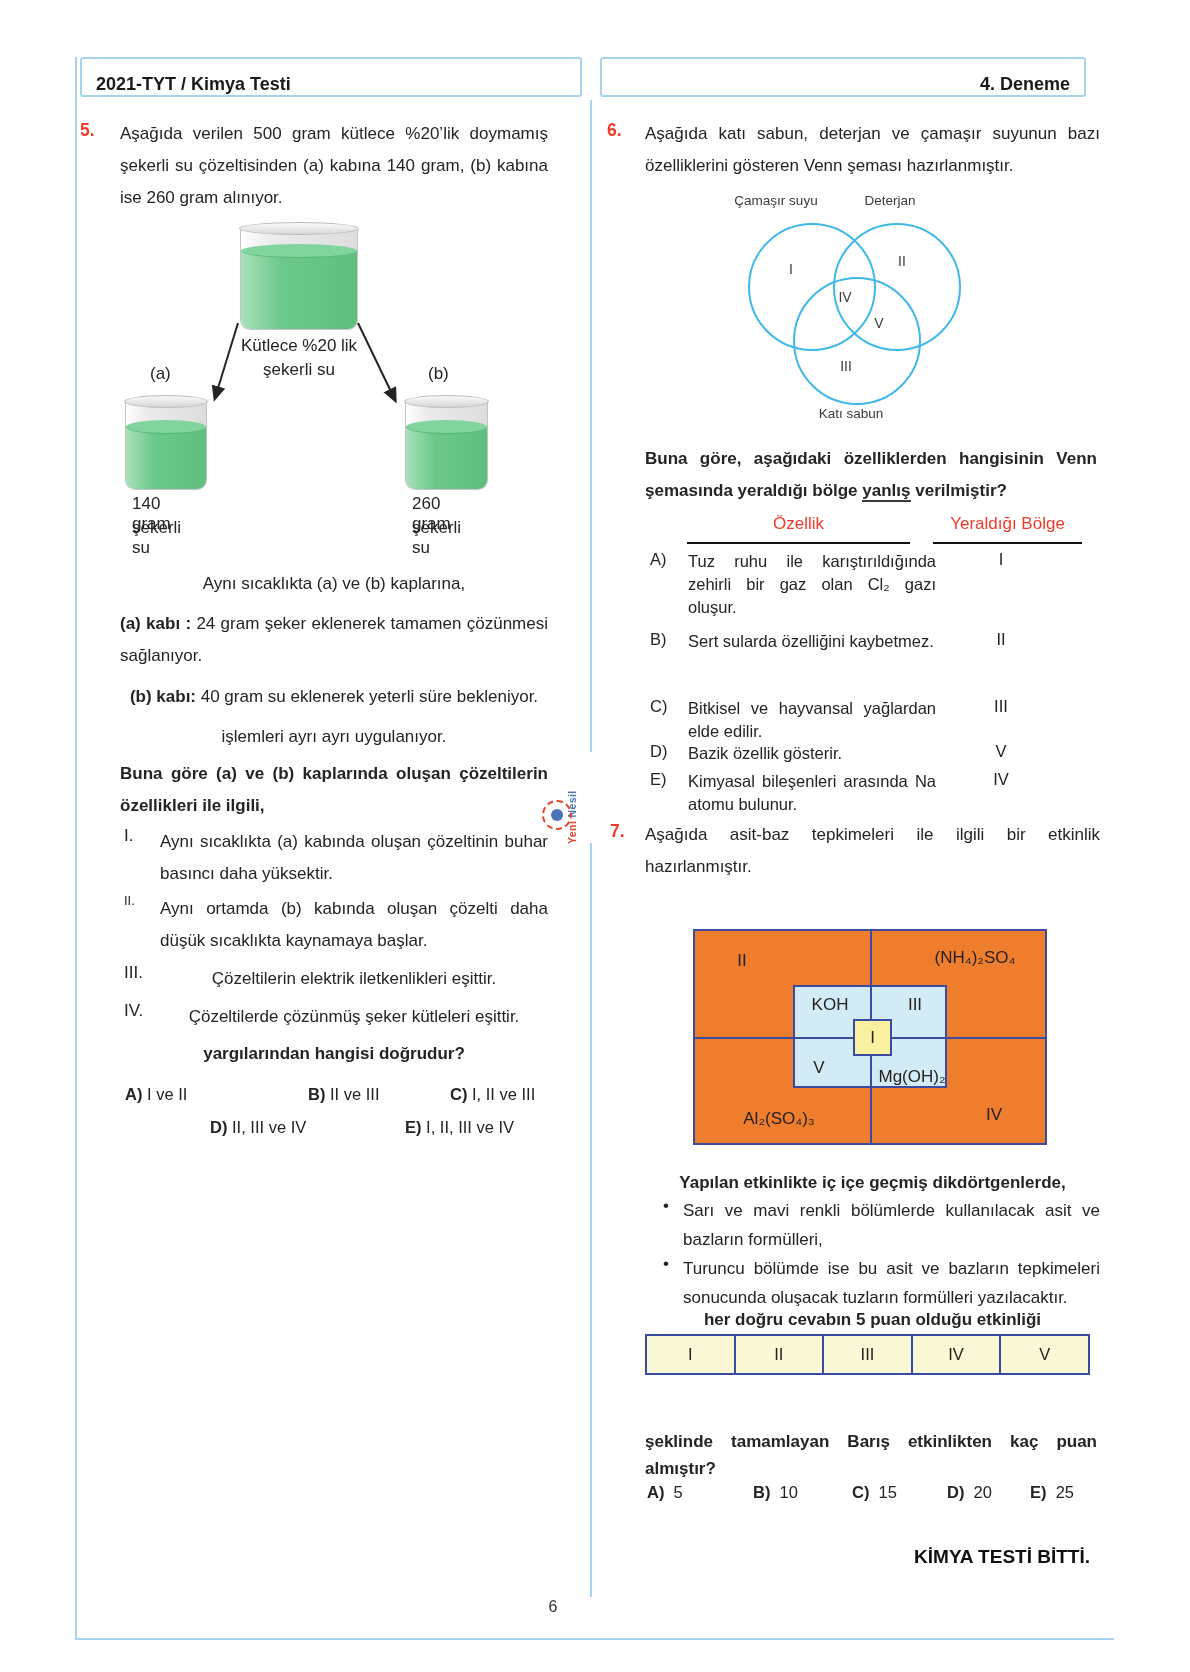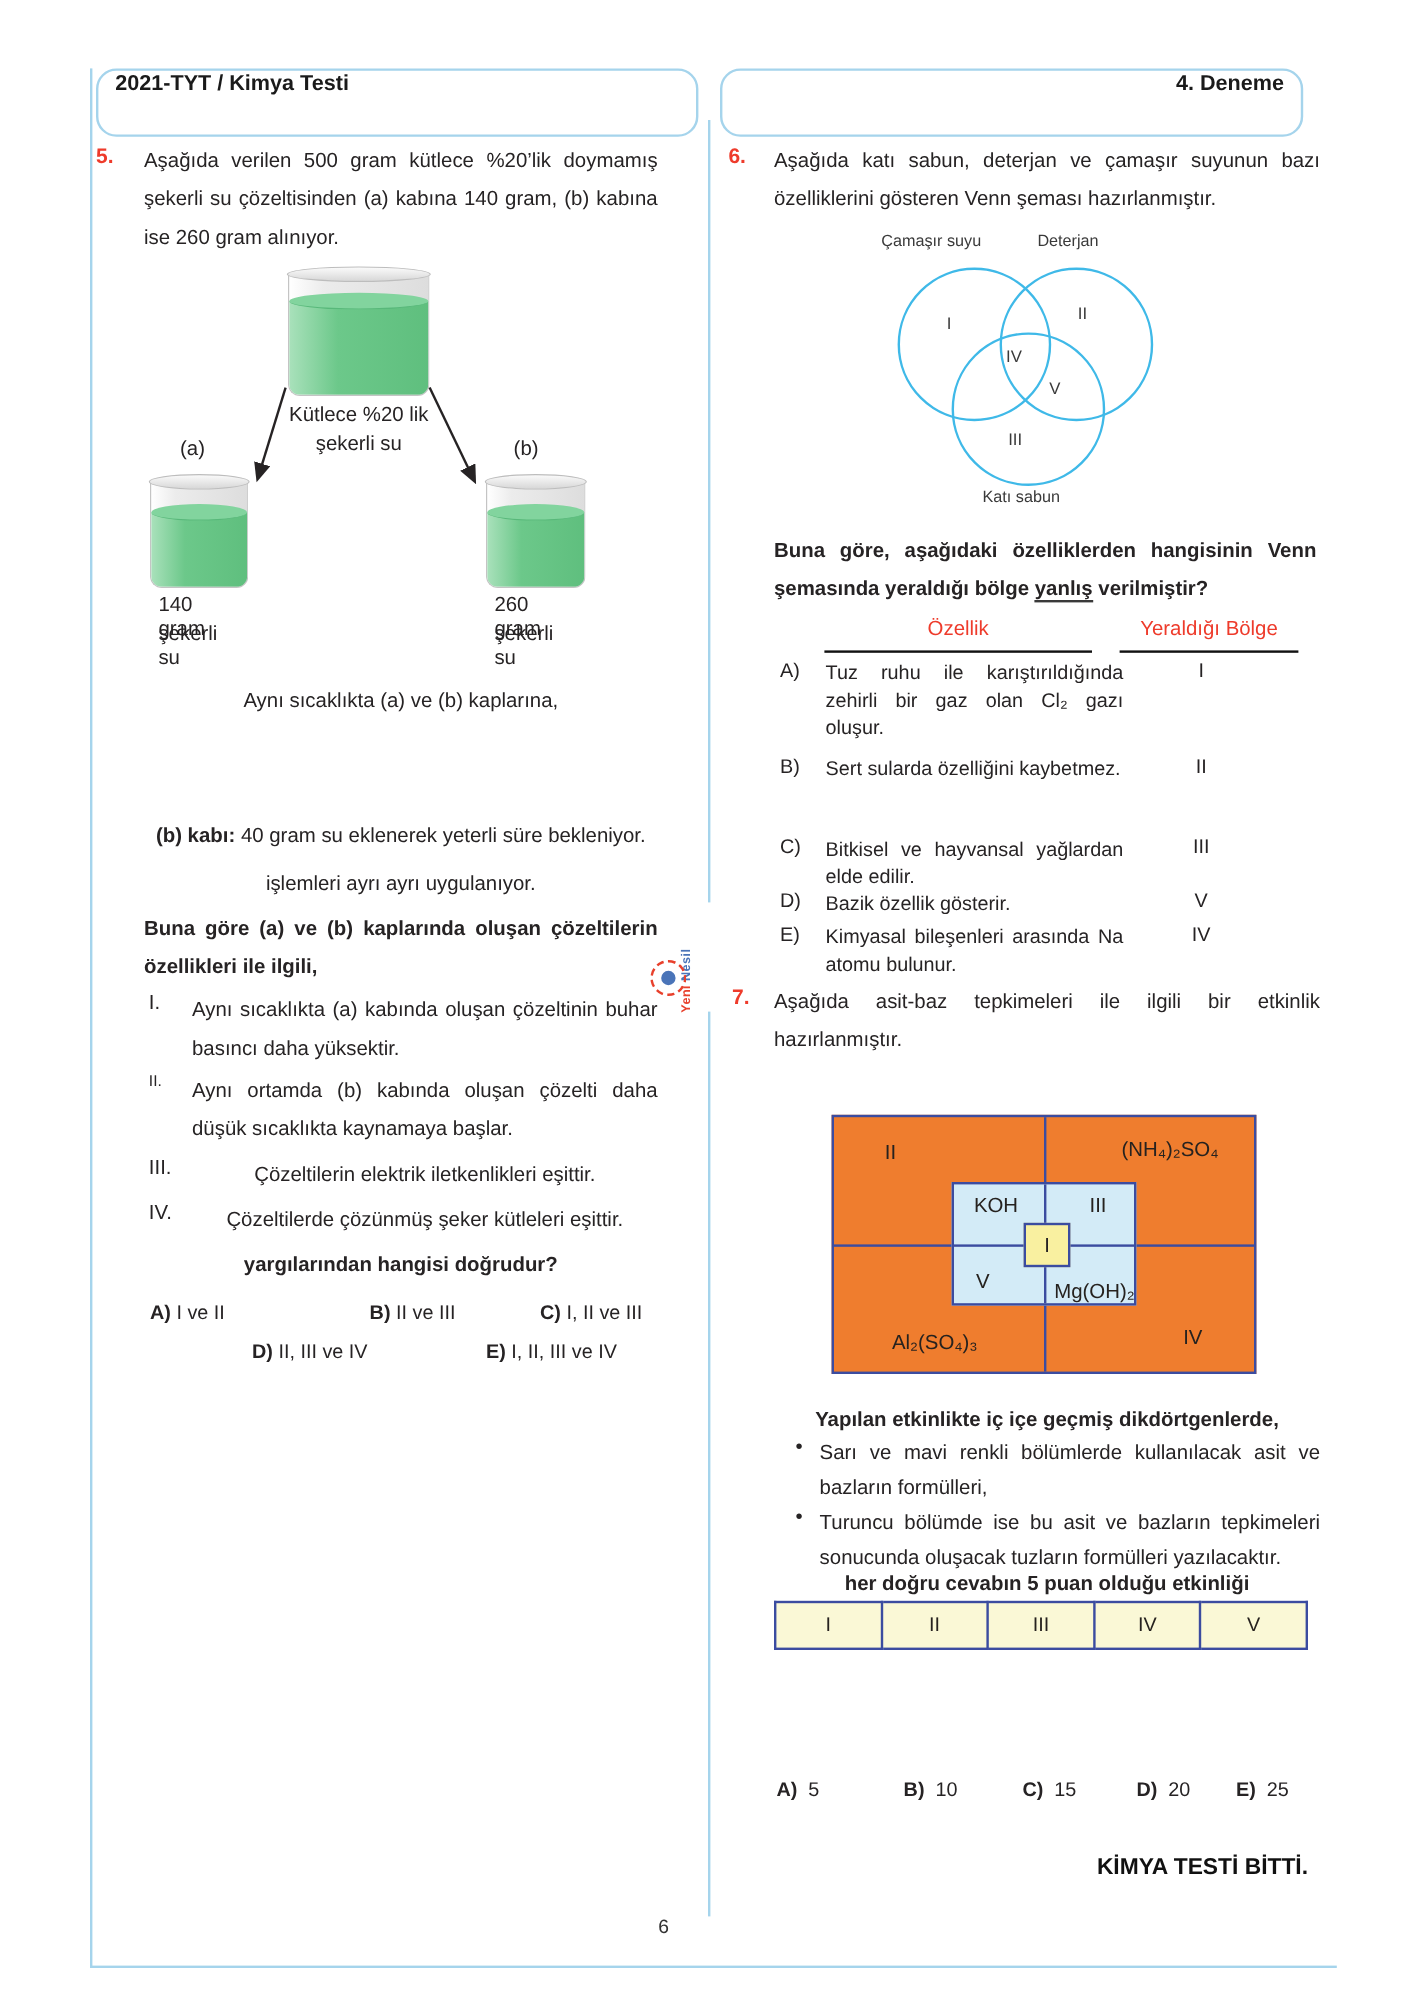--- a/index.html
+++ b/index.html
@@ -1,21 +1,21 @@
 <!DOCTYPE html>
 <html lang="tr"><head>
 <meta charset="utf-8">
 <style>
   * { margin:0; padding:0; box-sizing:border-box; }
   body { background:#fff; font-family:"Liberation Sans","DejaVu Sans",sans-serif; color:#262324; }
   .page { position:relative; width:1190px; height:1672px; background:#fff; overflow:hidden; }
   .abs { position:absolute; }
   .vline { position:absolute; width:2px; background:#a5d4ec; }
   .hline { position:absolute; height:2px; background:#a5d4ec; }
-  .hdrbox { position:absolute; top:57px; height:57px; border:2px solid #a5d4ec; border-radius:17px; display:flex; align-items:flex-start; }
+  .hdrbox { position:absolute; top:57px; height:40px; border:2px solid #a5d4ec; border-radius:3px; display:flex; align-items:flex-end; }
   .hdrtext { font-weight:bold; font-size:18px; color:#1a1a1a; padding:0 14px; }
   .hdrbox.right { justify-content:flex-end; }
   .qnum { position:absolute; font-weight:bold; font-size:17.5px; color:#ee3b2b; }
   .p { position:absolute; font-size:17px; line-height:32px; text-align:justify; }
   .pl { text-align:center; }
   .b { font-weight:bold; }
   .ctr { position:absolute; transform:translate(-50%,-50%); white-space:nowrap; }
   .ctrx { position:absolute; transform:translateX(-50%); white-space:nowrap; }
   
   .beaker { position:absolute; }
@@ -115,20 +115,21 @@
       </div>
       <div class="bk-rim"></div>
     </div>
     <span class="abs" style="left:132px;top:494px;font-size:17px">140 gram</span>
     <span class="abs" style="left:132px;top:518px;font-size:17px">şekerli su</span>
     <span class="abs" style="left:412px;top:494px;font-size:17px">260 gram</span>
     <span class="abs" style="left:412px;top:518px;font-size:17px">şekerli su</span>
   </div>
 
   <div class="p pl" style="left:120px;top:568px;width:428px">Aynı sıcaklıkta (a) ve (b) kaplarına,</div>
+  <div class="p" style="left:120px;top:608px;width:428px"><span class="b">(a) kabı :</span><span> 24 gram şeker eklenerek tamamen çözünmesi sağlanıyor.</span></div>
   <div class="p pl" style="left:120px;top:681px;width:428px"><span class="b">(b) kabı:</span><span> 40 gram su eklenerek yeterli süre bekleniyor.</span></div>
   <div class="p pl" style="left:120px;top:721px;width:428px">işlemleri ayrı ayrı uygulanıyor.</div>
   <div class="p b" style="left:120px;top:758px;width:428px">Buna göre (a) ve (b) kaplarında oluşan çözeltilerin özellikleri ile ilgili,</div>
 
   <span class="abs" style="left:124px;top:826px;font-size:17px">I.</span>
   <div class="p" style="left:160px;top:826px;width:388px">Aynı sıcaklıkta (a) kabında oluşan çözeltinin buhar basıncı daha yüksektir.</div>
   <span class="abs" style="left:124px;top:893px;font-size:13px">II.</span>
   <div class="p" style="left:160px;top:893px;width:388px">Aynı ortamda (b) kabında oluşan çözelti daha düşük sıcaklıkta kaynamaya başlar.</div>
   <span class="abs" style="left:124px;top:963px;font-size:17px">III.</span>
   <div class="p pl" style="left:160px;top:963px;width:388px">Çözeltilerin elektrik iletkenlikleri eşittir.</div>
@@ -237,20 +238,21 @@
       <tr>
         <td>I</td>
         <td>II</td>
         <td>III</td>
         <td>IV</td>
         <td>V</td>
       </tr>
     </tbody>
   </table>
 
+  <div class="p b" style="left:645px;top:1428px;width:452px;line-height:27px">şeklinde tamamlayan Barış etkinlikten kaç puan almıştır?</div>
 
   <span class="opt" style="left:647px;top:1483px"><span class="b">A)</span>&nbsp; <span>5</span></span>
   <span class="opt" style="left:753px;top:1483px"><span class="b">B)</span>&nbsp; <span>10</span></span>
   <span class="opt" style="left:852px;top:1483px"><span class="b">C)</span>&nbsp; <span>15</span></span>
   <span class="opt" style="left:947px;top:1483px"><span class="b">D)</span>&nbsp; <span>20</span></span>
   <span class="opt" style="left:1030px;top:1483px"><span class="b">E)</span>&nbsp; <span>25</span></span>
 
   <div class="abs" style="left:645px;top:1546px;width:445px;text-align:right;font-weight:bold;font-size:19px;color:#111">KİMYA TESTİ BİTTİ.</div>
 
   <div class="ctrx" style="left:553px;top:1598px;font-size:16px;color:#333">6</div>

